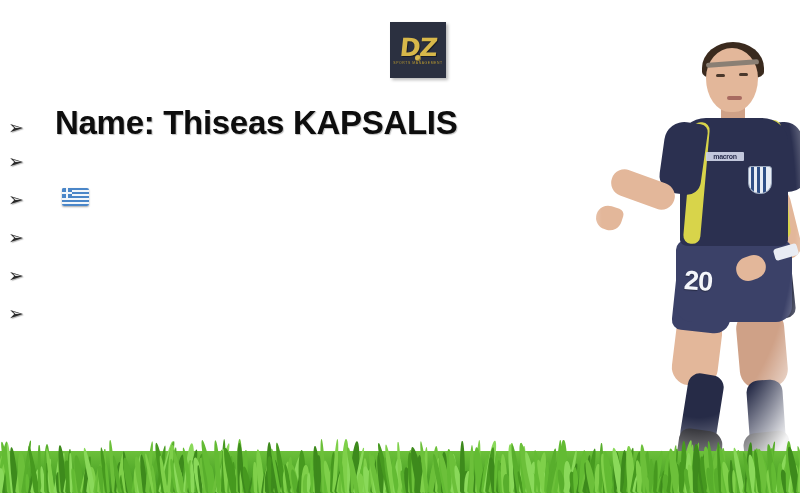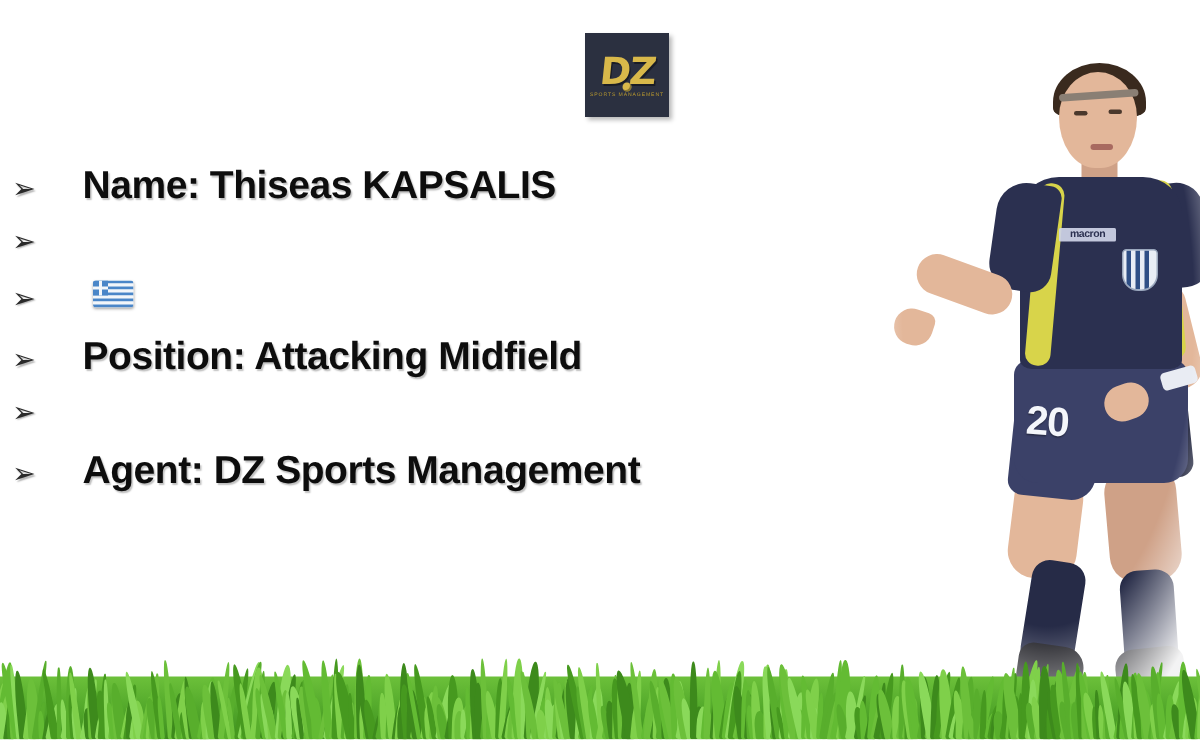--- a/index.html
+++ b/index.html
@@ -82,21 +82,21 @@
     text-align: left;
     padding-left: 8px;
     box-sizing: border-box;
     color: #2a2a2a;
     font-size: 19px;
     line-height: 38px;
     font-family: "DejaVu Sans", sans-serif;
     text-shadow: 1px 1px 1px rgba(0,0,0,0.30);
   }
   .info-text {
-    font-size: 26px;
+    font-size: 33px;
     font-weight: bold;
     color: #0d0d0d;
     letter-spacing: -0.3px;
     line-height: 38px;
     white-space: nowrap;
     text-shadow: 1px 1px 1px rgba(0,0,0,0.25);
   }
   .flag {
     display: inline-block;
     width: 27px;
@@ -350,30 +350,28 @@
         <span class="stripe white" style="top:14px"></span>
         <span class="stripe" style="top:16px"></span>
         <span class="canton"></span>
         <span class="cross-v"></span>
         <span class="cross-h"></span>
       </span>
     </li>
 
     <li class="info-row">
       <span class="bullet">➢</span>
-      <span class="info-text">Position: Attacking Midfield</span>
     </li>
 
     <li class="info-row">
       <span class="bullet">➢</span>
     </li>
 
     <li class="info-row">
       <span class="bullet">➢</span>
-      <span class="info-text">Agent: DZ Sports Management</span>
     </li>
 
   </ul>
 
   <div id="player">
     <div id="arm-r" class="skin"></div>
     <div id="sleeve-r" class="navy"></div>
     <div id="stripe-r" class="yellow"></div>
 
     <div id="thigh-l" class="skin"></div>

